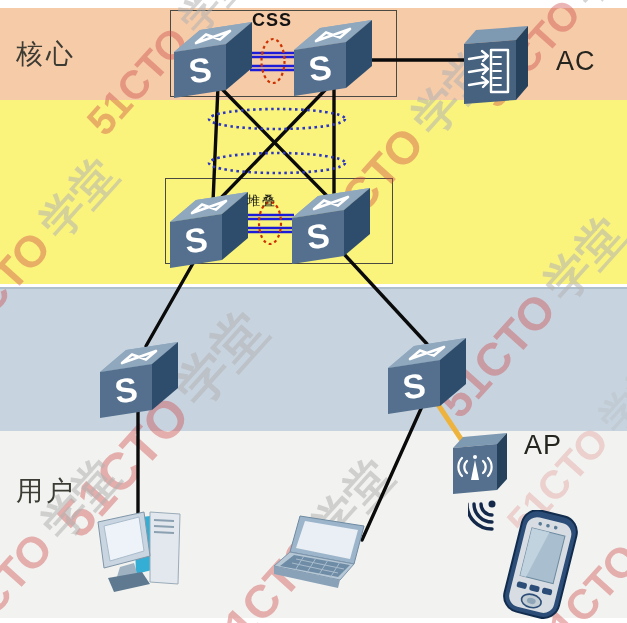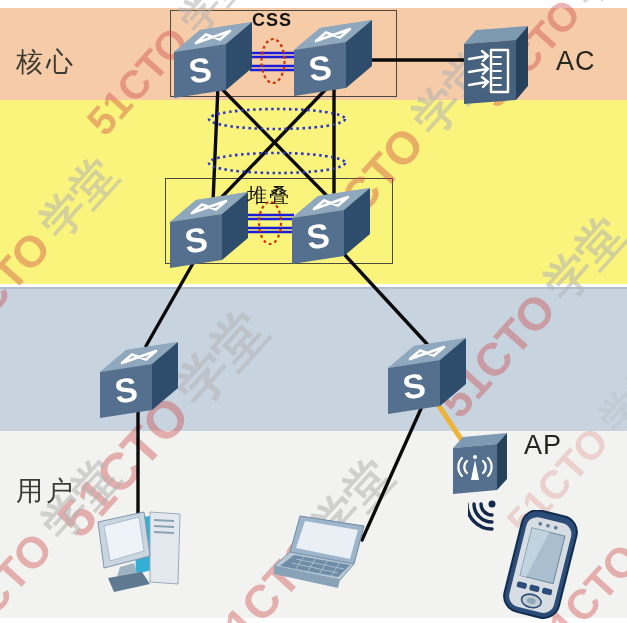--- a/index.html
+++ b/index.html
@@ -10,21 +10,21 @@
   .band-agg{top:100px;height:184px;background:#faf47c;}
   .band-access{top:287px;height:142px;background:#c7d4e0;border-top:2px solid #aebecd;}
   .band-user{top:431px;height:187px;background:#f2f3f0;}
   .layer-label{position:absolute;left:16px;font-family:"Liberation Serif","DejaVu Serif",serif;
                font-size:27px;color:#3c3c34;letter-spacing:3px;z-index:12;}
   .group-box{position:absolute;border:1.5px solid #4a4a42;background:transparent;z-index:4;}
   .box-css{left:170px;top:10px;width:225px;height:85px;}
   .box-stack{left:165px;top:178px;width:226px;height:84px;}
   .group-label{position:absolute;z-index:12;color:#141414;}
   .lbl-css{left:252px;top:10px;font-size:18px;font-weight:700;letter-spacing:1px;}
-  .lbl-stack{left:247px;top:182px;font-size:20px;font-family:Liberation Sans, sans-serif;letter-spacing:2px;}
+  .lbl-stack{left:247px;top:192px;font-size:13px;font-family:Liberation Sans, sans-serif;letter-spacing:2px;}
   .dev-label{position:absolute;z-index:12;color:#25251f;font-size:27px;font-weight:400;letter-spacing:1px;}
   .lbl-ac{left:556px;top:46px;}
   .lbl-ap{left:524px;top:430px;}
   #links{position:absolute;left:0;top:0;z-index:6;pointer-events:none;}
   .device{position:absolute;z-index:10;}
   .wm{position:absolute;z-index:5;white-space:nowrap;font-weight:700;
       transform:translate(-50%,-50%) rotate(-48deg);pointer-events:none;}
   .wm-red{color:rgba(206,70,70,0.40);}
   .wm-gray{color:rgba(178,178,178,0.55);margin-left:10px;}
   .wm.pale{opacity:.5;}
@@ -43,21 +43,21 @@
   <div class="wm" style="left:560px;top:20px;font-size:40px"><span class="wm-red">51CTO</span><span class="wm-gray">学堂</span></div>
   <div class="wm" style="left:400px;top:152px;font-size:46px"><span class="wm-red">51CTO</span><span class="wm-gray">学堂</span></div>
   <div class="wm" style="left:28px;top:255px;font-size:44px"><span class="wm-red">51CTO</span><span class="wm-gray">学堂</span></div>
   <div class="wm" style="left:162px;top:425px;font-size:52px"><span class="wm-red">51CTO</span><span class="wm-gray">学堂</span></div>
   <div class="wm" style="left:532px;top:318px;font-size:46px"><span class="wm-red">51CTO</span><span class="wm-gray">学堂</span></div>
   <div class="wm" style="left:300px;top:560px;font-size:46px"><span class="wm-red">51CTO</span><span class="wm-gray">学堂</span></div>
   <div class="wm" style="left:30px;top:556px;font-size:44px"><span class="wm-red">51CTO</span><span class="wm-gray">学堂</span></div>
   <div class="wm" style="left:618px;top:566px;font-size:42px"><span class="wm-red">51CTO</span><span class="wm-gray">学堂</span></div>
   <div class="wm pale" style="left:588px;top:448px;font-size:40px"><span class="wm-red">51CTO</span><span class="wm-gray">学堂</span></div>
 
-  <div class="layer-label" style="top:44px">核心</div>
+  <div class="layer-label" style="top:36px">核心</div>
   <div class="layer-label" style="top:473px">用户</div>
 
   <div class="group-box box-css"></div>
   <div class="group-box box-stack"></div>
   <div class="group-label lbl-css">CSS</div>
   <div class="group-label lbl-stack">堆叠</div>
 
   <svg id="links" width="627" height="623" viewBox="0 0 627 623">
     <g stroke="#0a0a0a" stroke-width="3.4" stroke-linecap="round">
       <line x1="218" y1="86" x2="213" y2="202"></line>

